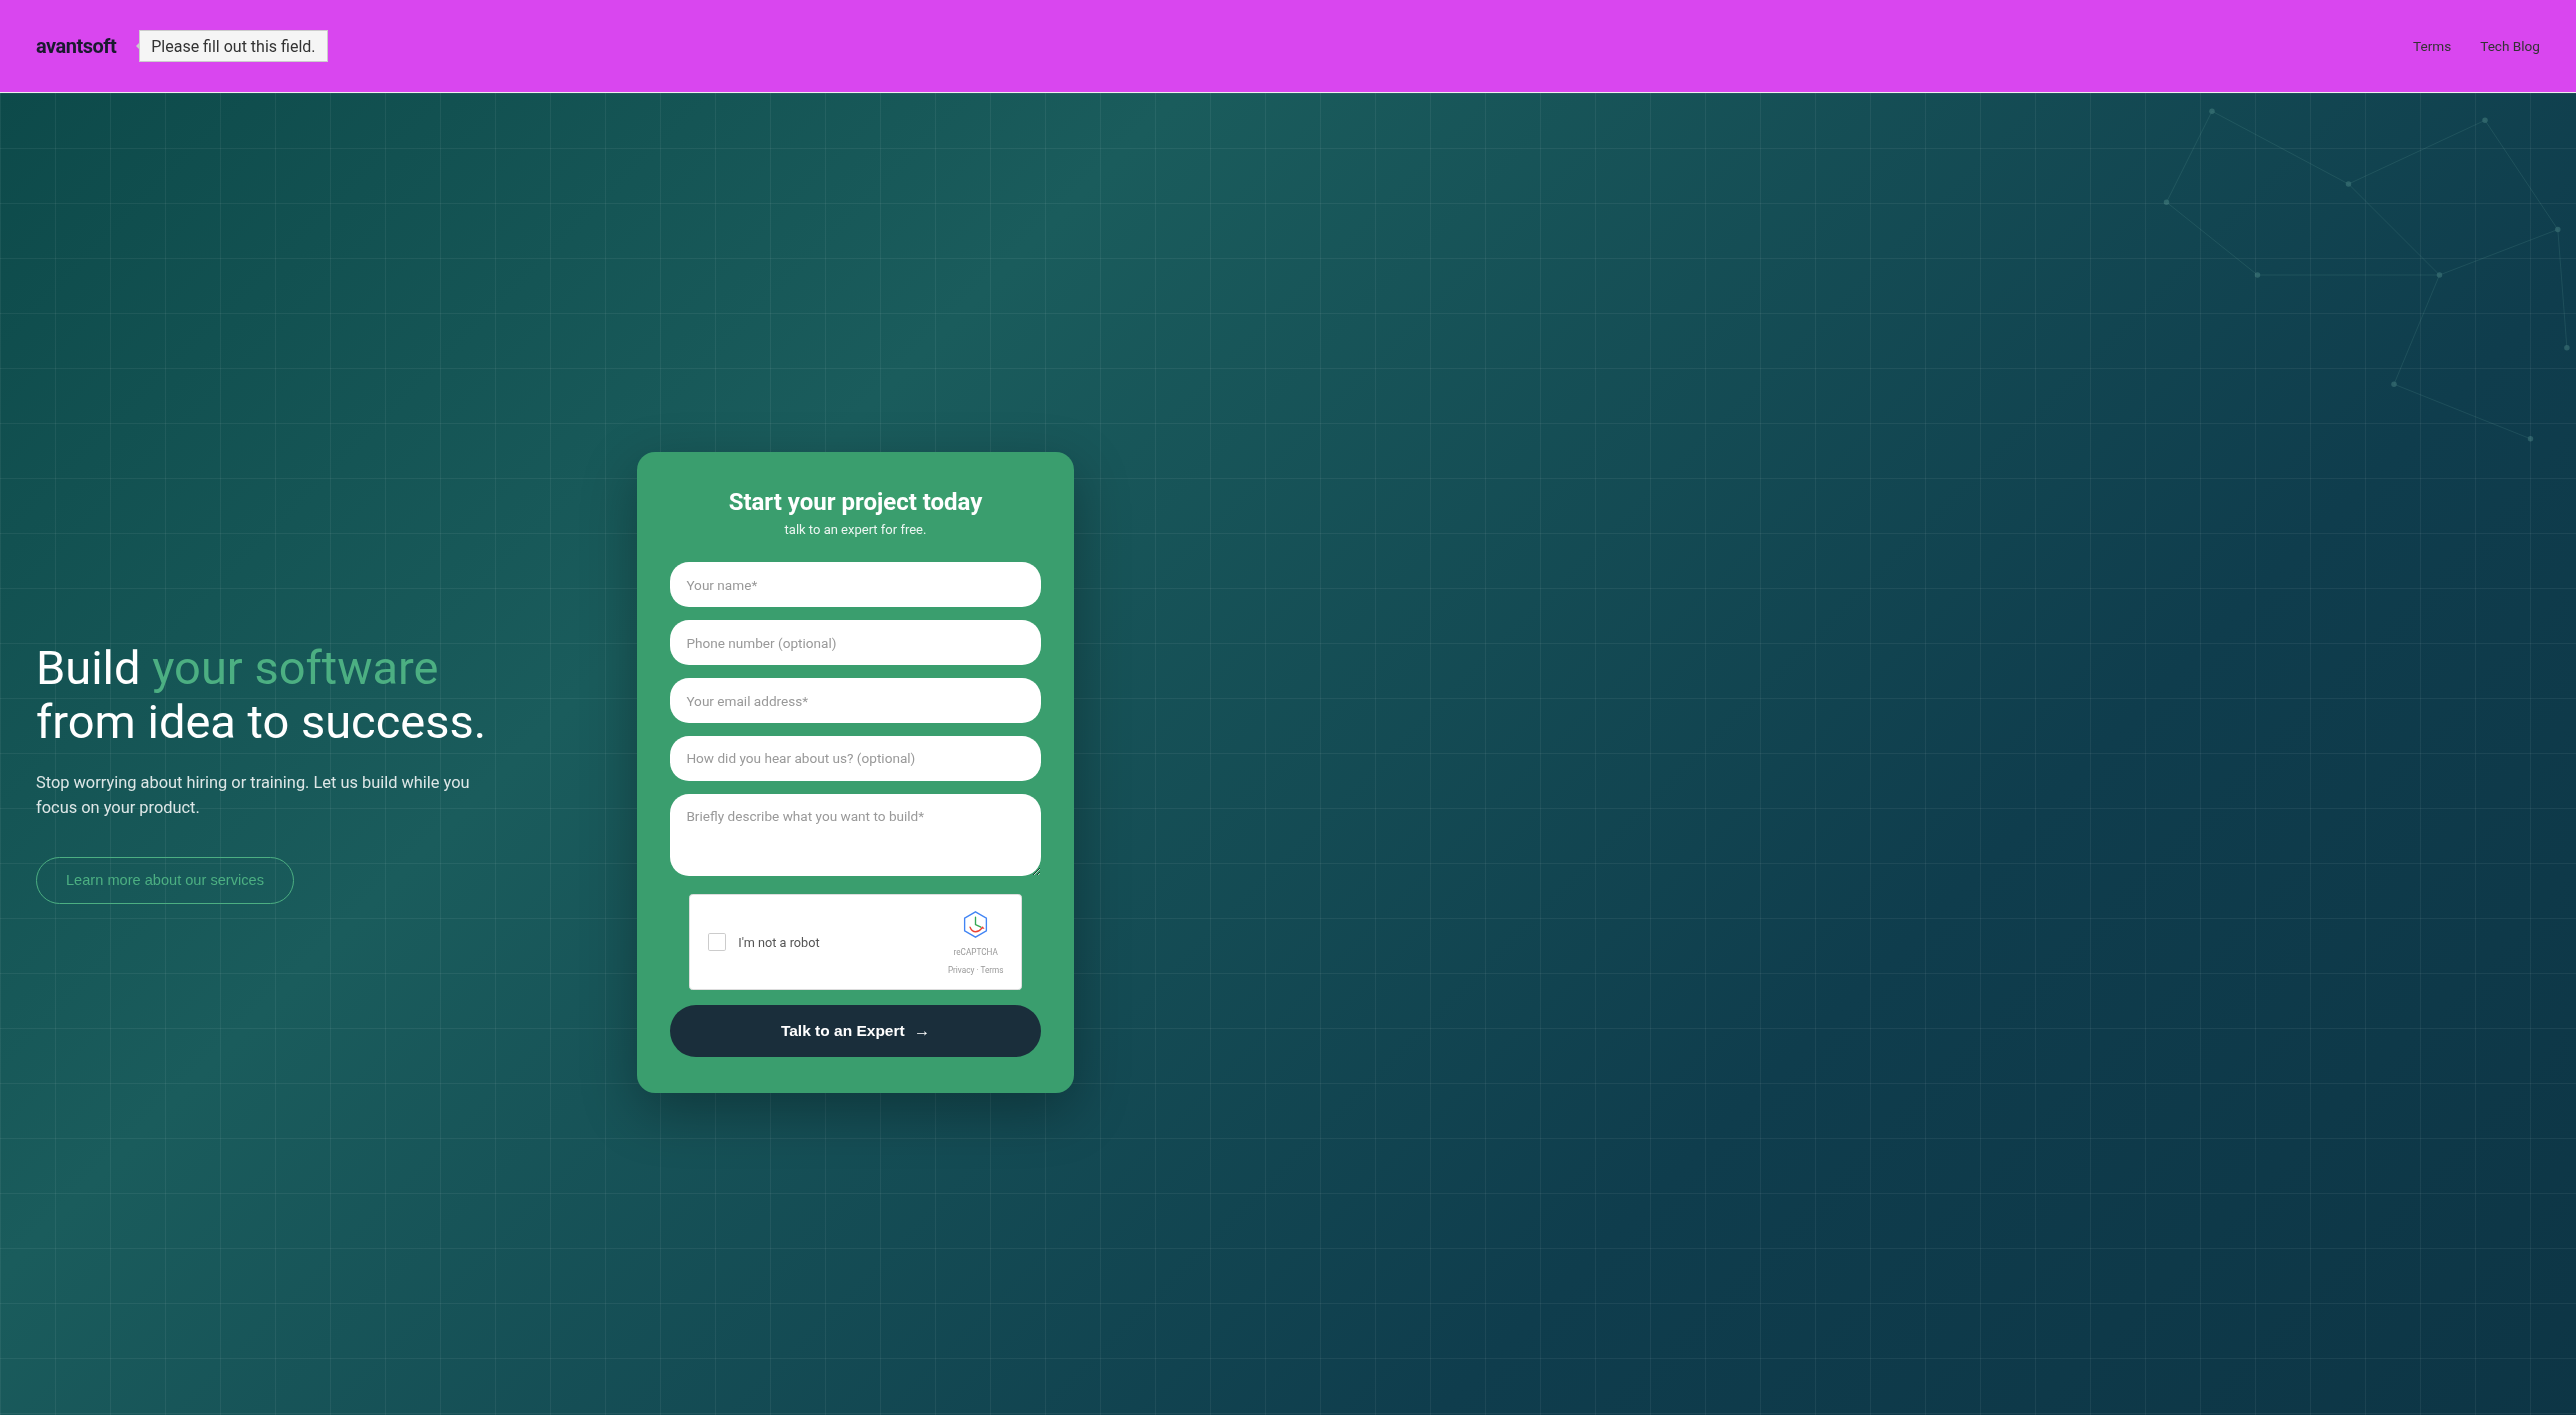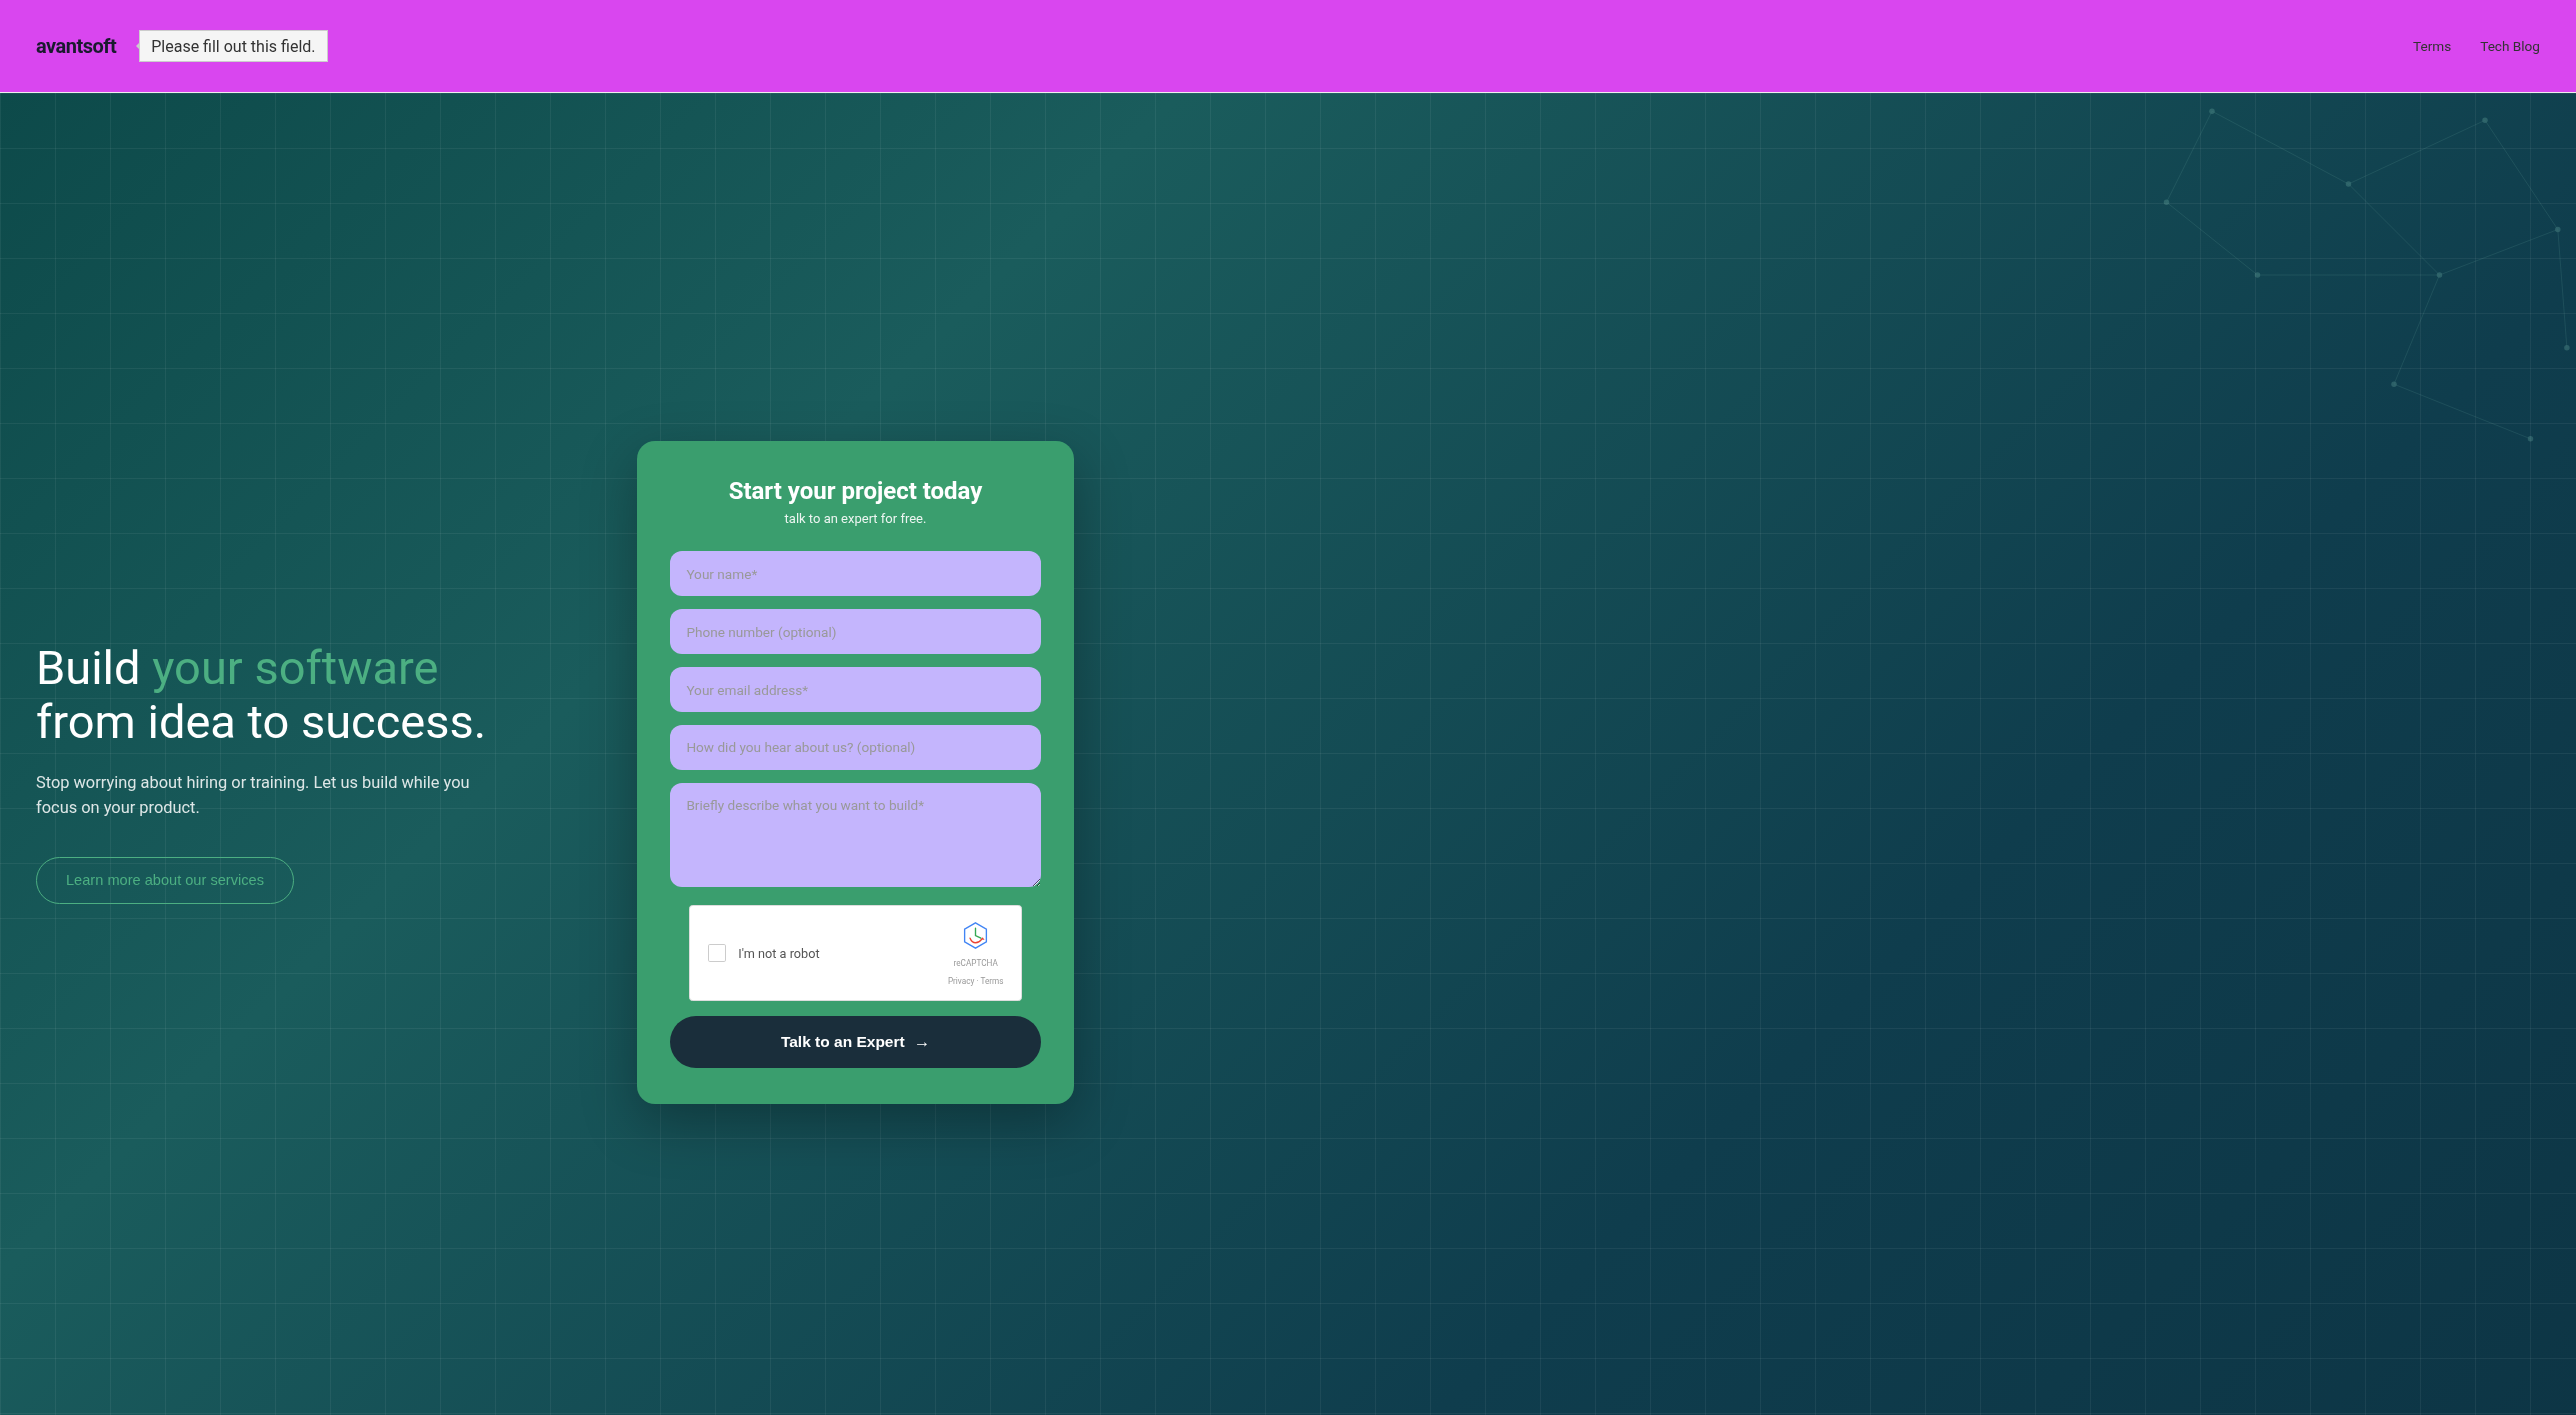--- a/index.html
+++ b/index.html
@@ -176,30 +176,30 @@
 
     .form-field {
       margin-bottom: 12.7px;
     }
 
     .form-field input,
     .form-field textarea {
       width: 100%;
       padding: 14.6px 16.4px;
       border: none;
-      border-radius: 12px;
-      background: #c4b5fd;
+      border-radius: 19px;
+      background: #ffffff;
       font-size: 13.6px;
       color: #555;
       outline: none;
       font-family: inherit;
     }
 
     .form-field textarea {
-      height: 104px;
+      height: 82px;
       resize: vertical;
     }
 
     .form-field input::placeholder,
     .form-field textarea::placeholder {
       color: #999;
     }
 
     .captcha-box {
       background: #fff;

